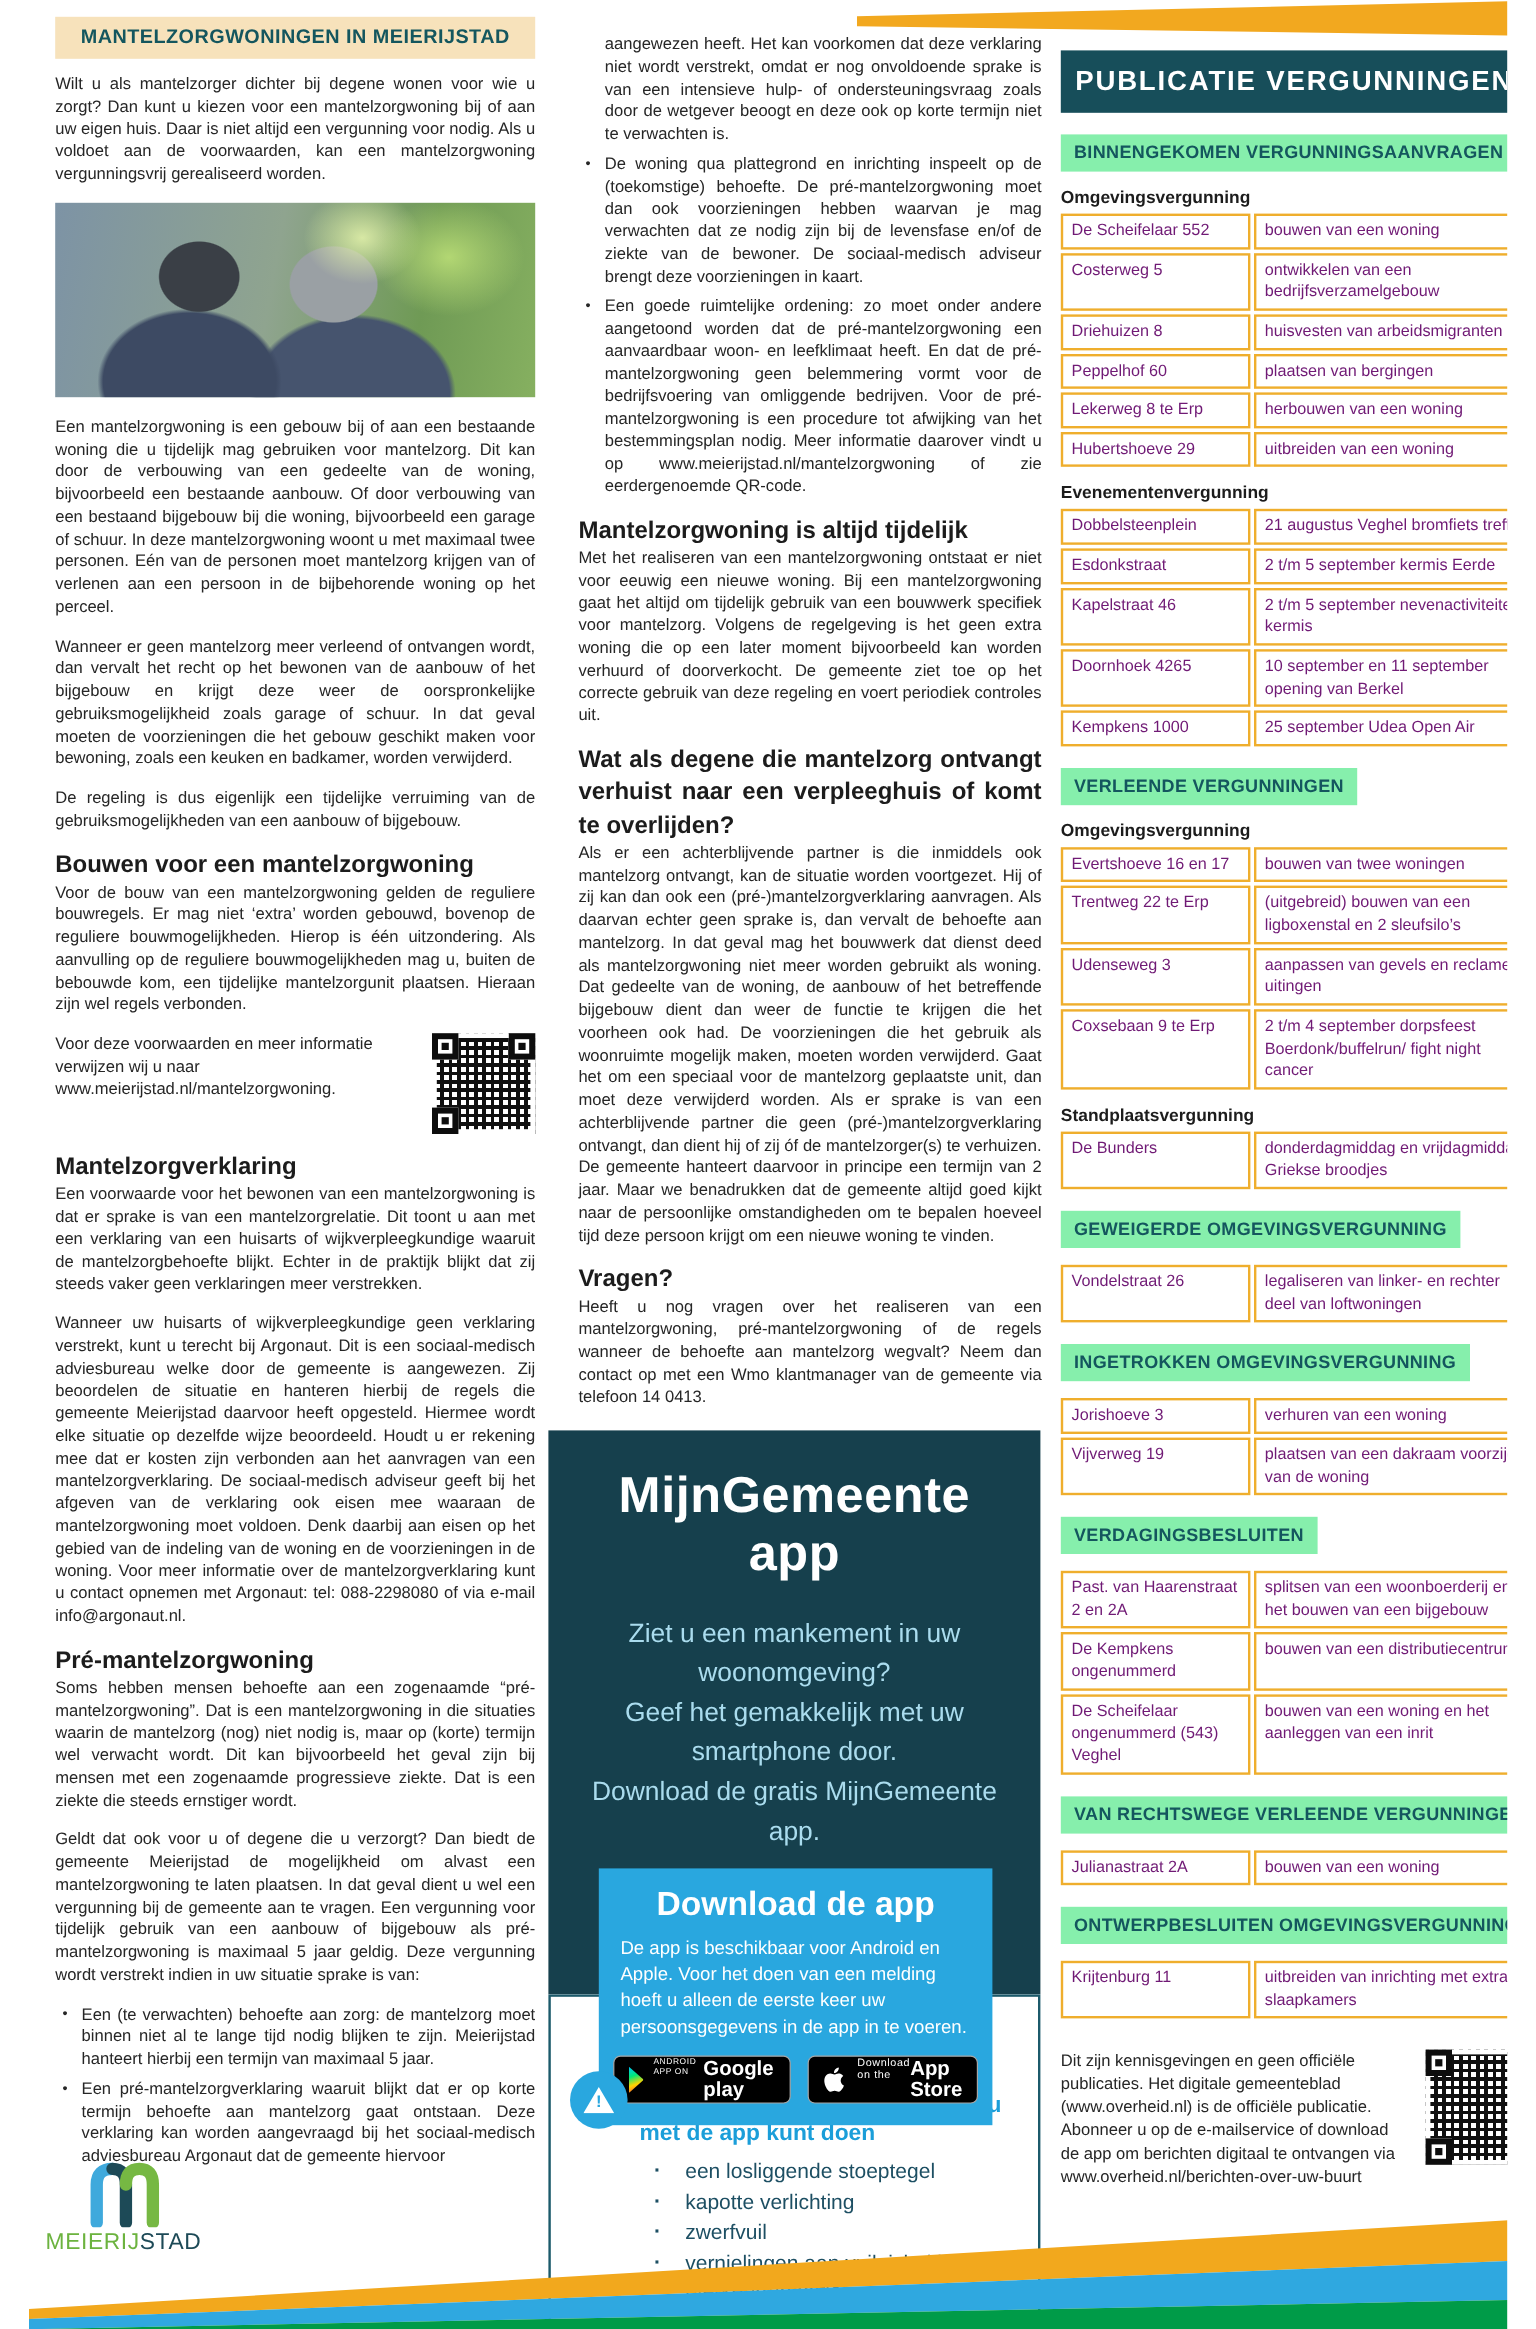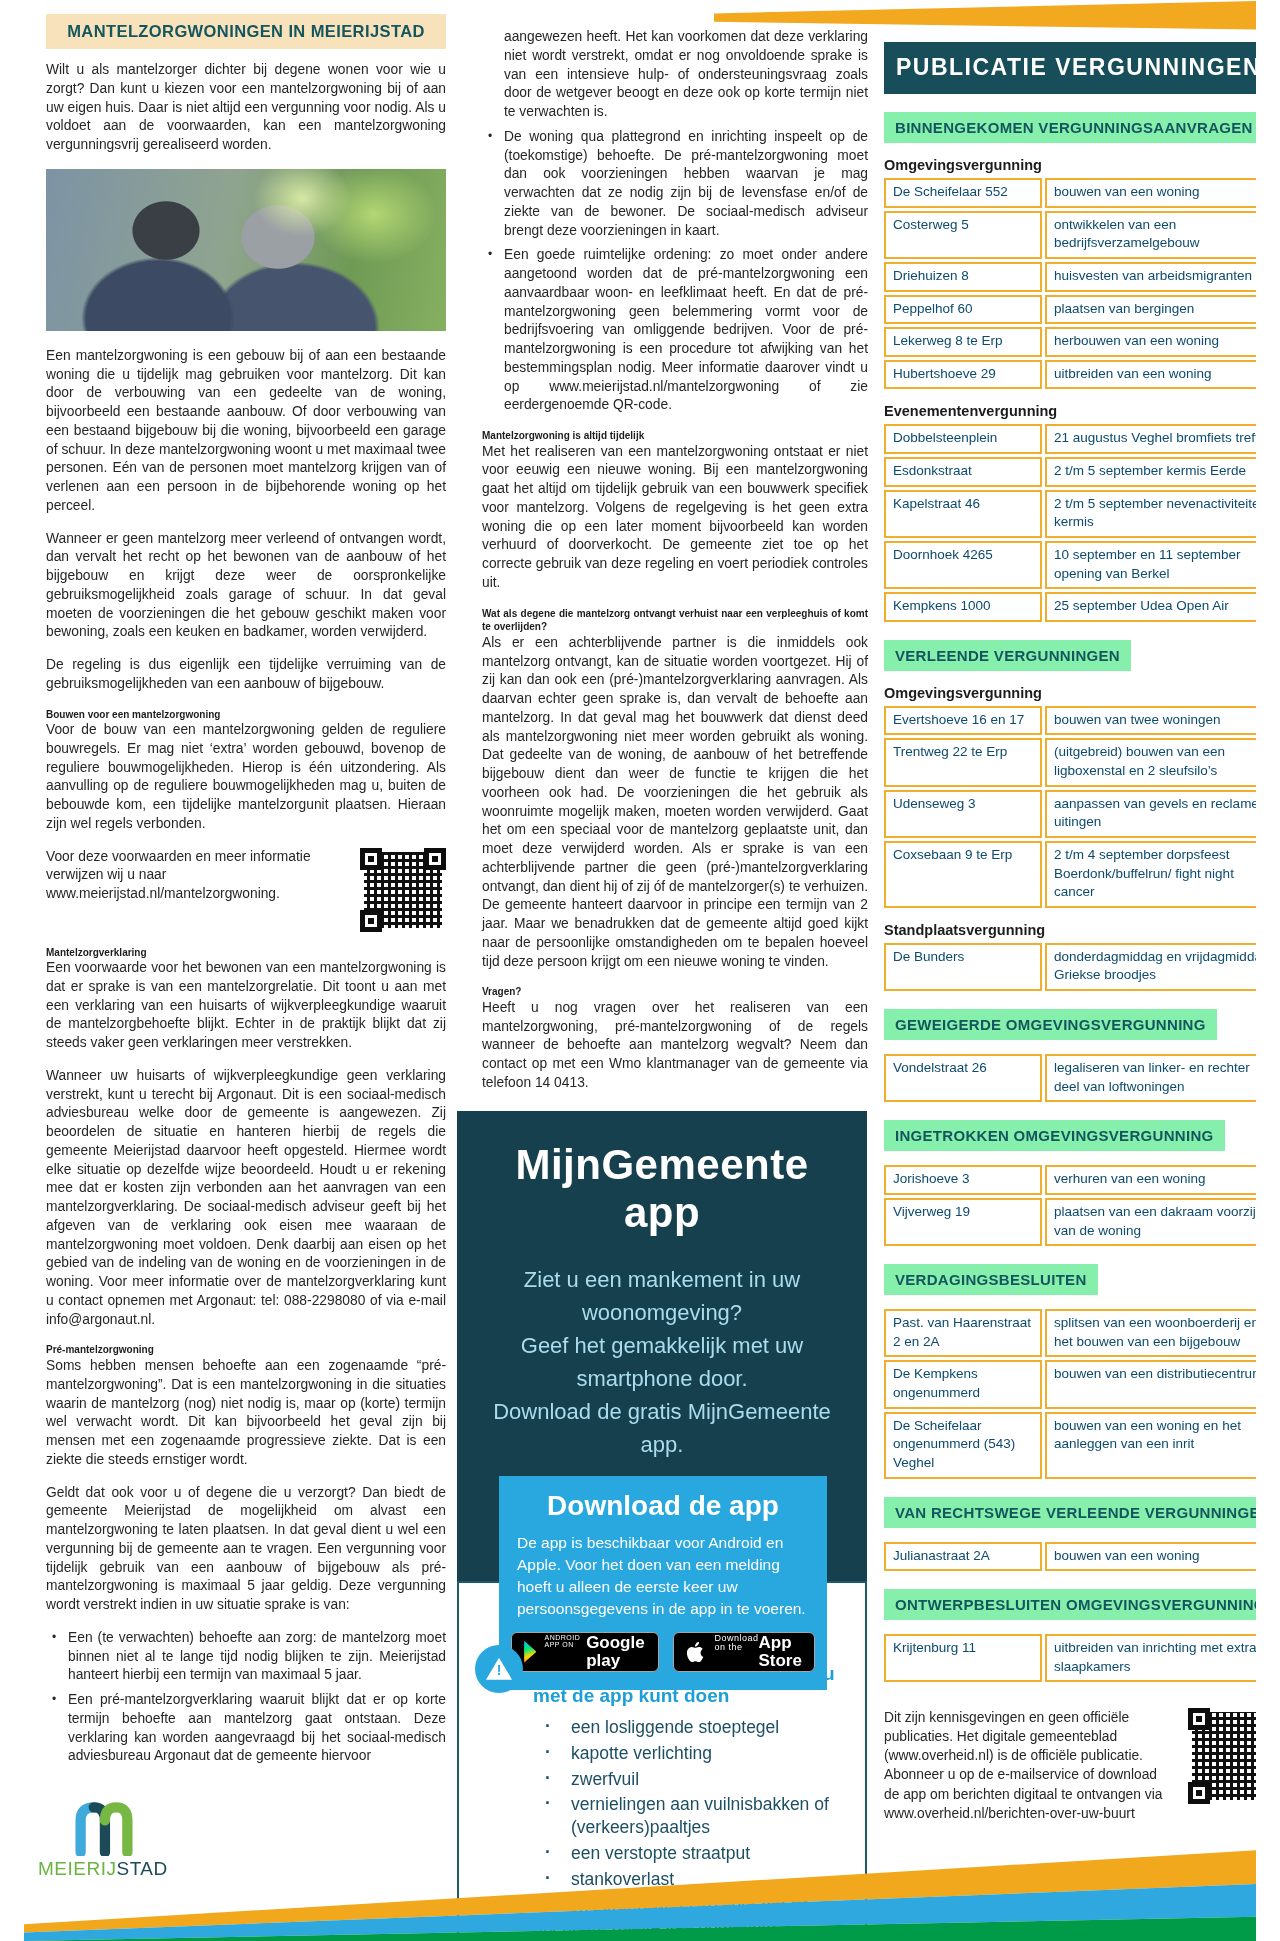--- a/index.html
+++ b/index.html
@@ -6,21 +6,21 @@
   body { font-family:"Liberation Sans","DejaVu Sans",sans-serif; background:#fff; }
   .page { position:relative; width:1232px; height:1941px; background:#fff; overflow:hidden; margin:0 auto; }
 
   
   .col-left  { position:absolute; left:22px;  top:14px; width:400px; }
   .col-mid   { position:absolute; left:458px; top:28px; width:386px; }
   .col-right { position:absolute; left:860px; top:0;    width:402px; }
 
   .body-text { font-size:13.8px; line-height:1.36; color:#262626; text-align:justify; }
   .para { margin-bottom:14px; }
-  .subhead { font-weight:bold; color:#1c1c1c; font-size:10px; }
+  .subhead { font-weight:bold; color:#1c1c1c; font-size:20px; }
 
   
   .article-title { background:#f7e2bb; color:#14565e; font-weight:bold; font-size:16.5px;
                    text-align:center; padding:8px 4px; letter-spacing:.4px; margin-bottom:12px; }
   .photo { width:400px; height:162px; margin:0 0 16px 0;
            background:
              radial-gradient(90px 70px at 82% 28%, rgba(190,225,120,.85), rgba(120,190,90,0) 70%),
              radial-gradient(70px 55px at 64% 18%, rgba(225,240,170,.9), rgba(120,190,90,0) 70%),
              radial-gradient(55px 48px at 30% 38%, #3a3f46 60%, rgba(58,63,70,0) 62%),
              radial-gradient(60px 52px at 58% 42%, #9aa0a4 60%, rgba(154,160,164,0) 62%),
@@ -47,21 +47,21 @@
   .top-wedge { position:absolute; left:690px; top:0; width:590px; height:42px; background:#f2a81f;
                clip-path:polygon(0 32%, 100% 0%, 100% 72%, 0 52%); }
   .pub-banner { margin-top:42px; background:#174e5a; color:#fff; font-weight:bold; font-size:23px;
                 letter-spacing:1.5px; padding:12px 12px 13px 12px; }
   .sec-head { display:table; background:#86efac; color:#14565e; font-weight:bold; font-size:15px;
               letter-spacing:.3px; padding:7px 11px; margin:18px 0 10px 0; }
   .grp-label { font-weight:bold; font-size:14.5px; color:#1c1c1c; margin:14px 0 5px 0; }
   .ptable { margin-bottom:4px; }
   .prow { display:flex; gap:3px; margin-bottom:3px; align-items:stretch; }
   .pcell { border:2px solid #efae2d; background:#fff; padding:3px 7px 4px 7px;
-           font-size:13.5px; line-height:1.38; color:#0c4a6e; }
+           font-size:13.5px; line-height:1.38; color:#701a75; }
   .pcell.c1 { width:158px; flex:none; }
   .pcell.c2 { flex:1; }
   .disclaimer-row { display:flex; justify-content:space-between; margin-top:26px; }
   .disclaimer-row .txt { width:286px; font-size:13.8px; line-height:1.38; color:#262626; }
 
   
   .app-promo { margin-left:-25px; width:410px; margin-top:18px; }
   .app-teal { background:#16404d; color:#fff; text-align:center; padding:30px 18px 120px 18px; }
   .app-title { font-size:42px; font-weight:bold; letter-spacing:.5px; margin-bottom:26px; color:#ffffff; }
   .app-line { font-size:22px; line-height:1.5; color:#aadcee; }

